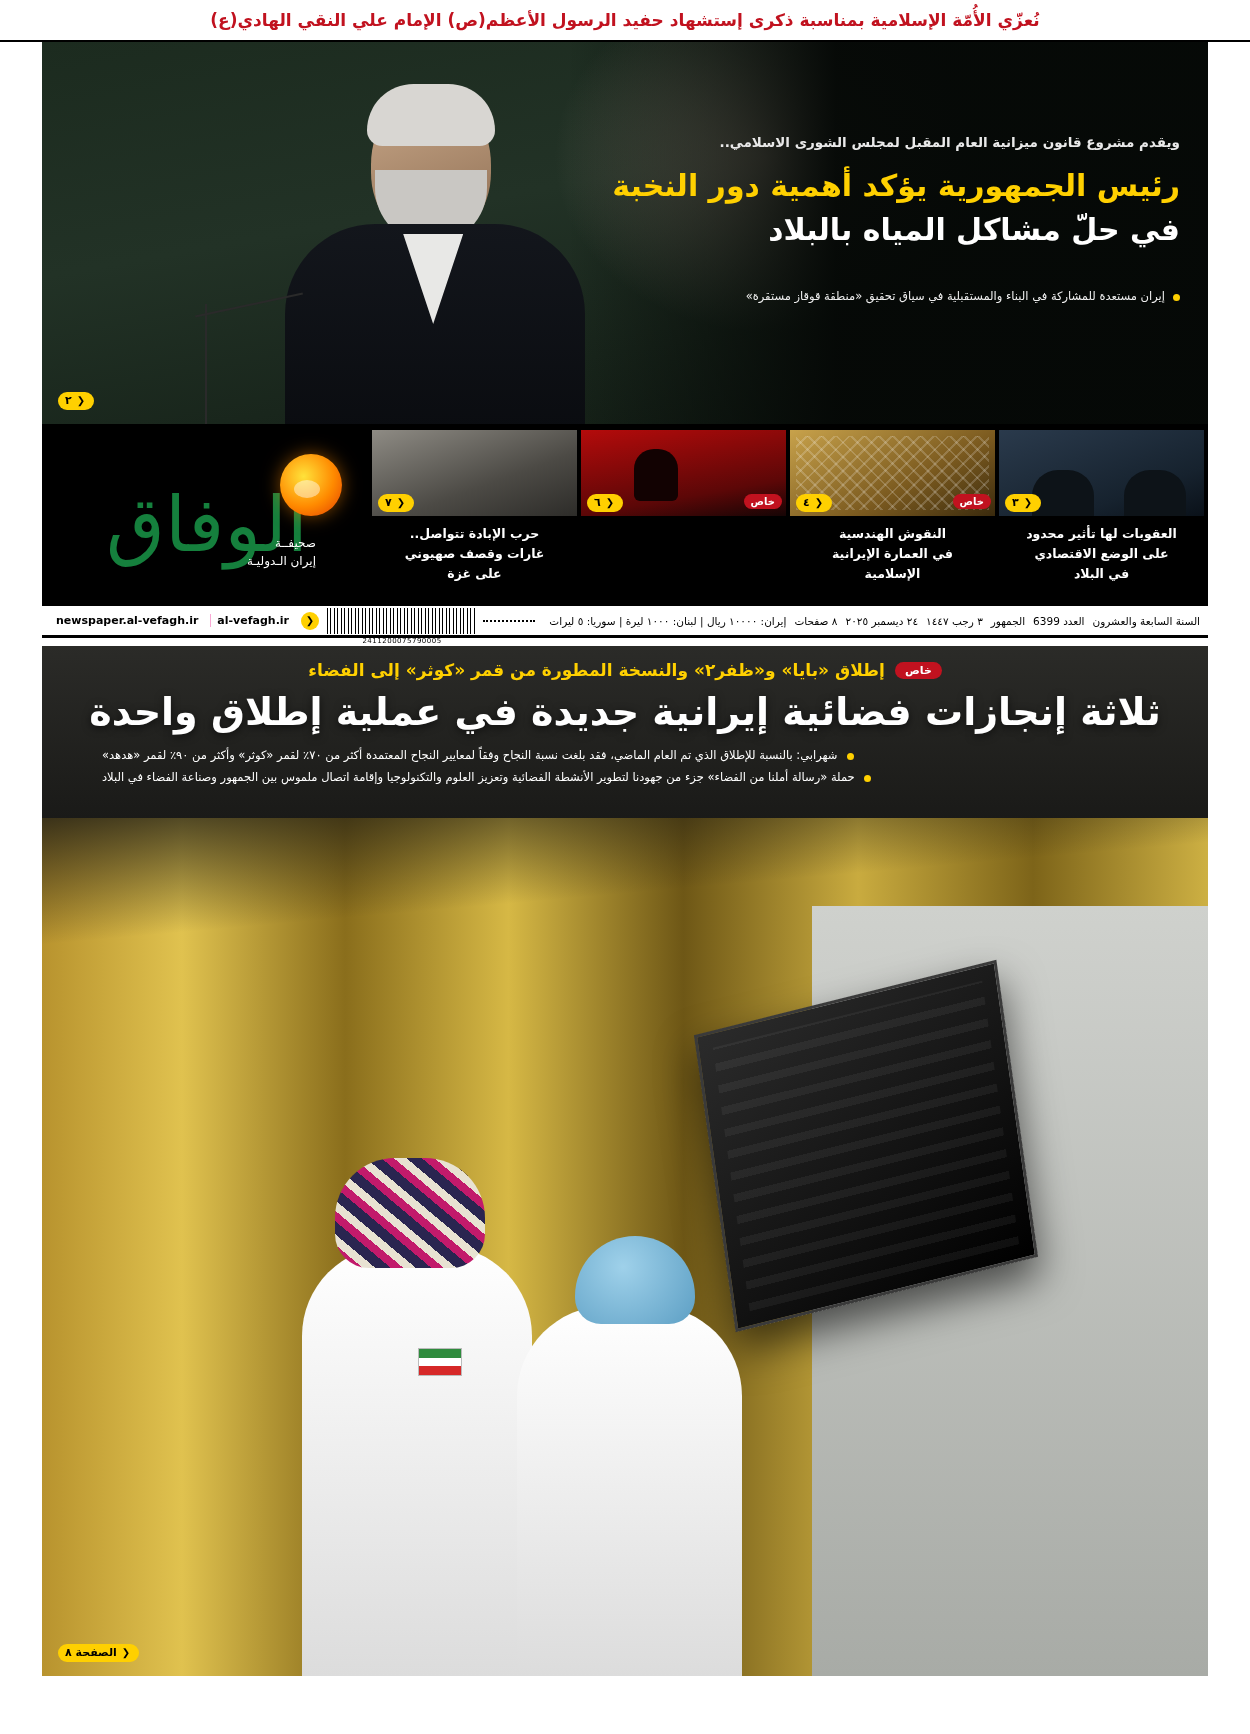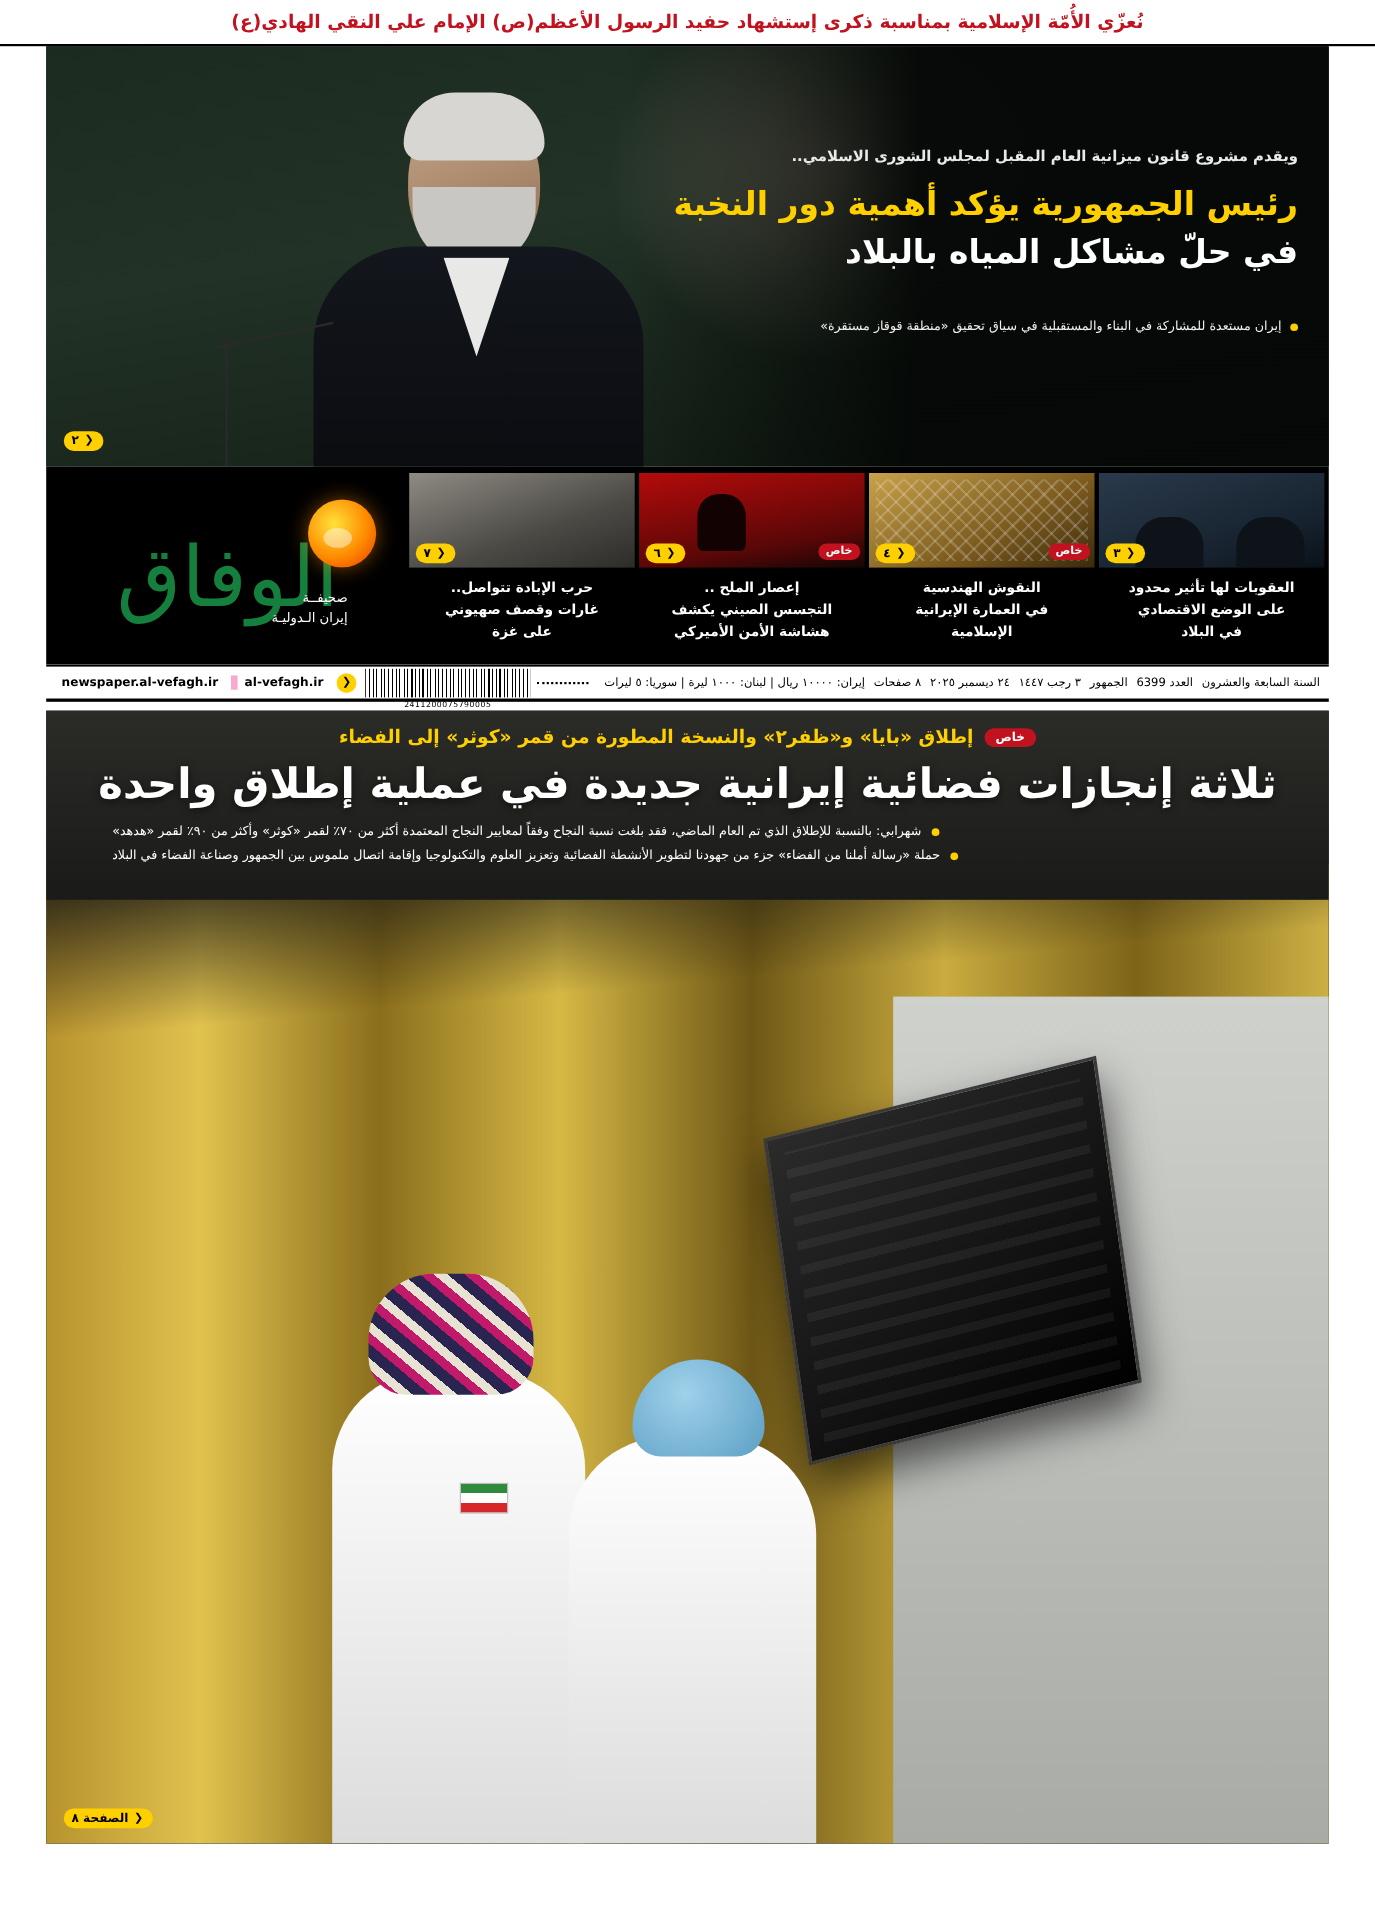--- a/index.html
+++ b/index.html
@@ -257,21 +257,21 @@
     display: flex; align-items: center; gap: 6px;
     margin: 0 8px;
     font-size: 11px;
   }
   .site-chev {
     width: 18px; height: 18px; border-radius: 50%;
     background: #ffd000; color:#000;
     display: flex; align-items: center; justify-content: center;
     font-size: 10px; font-weight: bold;
   }
-  .site-url { font-weight: bold; padding: 0 6px; border-left: 6px solid #f9a8d4; }
+  .site-url { font-weight: bold; padding: 0 6px; border-left: 1px solid #f9a8d4; }
   .site-url:last-child { border-left: none; }
 
   
   .feature {
     margin: 8px 42px 0;
     position: relative;
     height: 1030px;
     background: #0d0d0d;
     overflow: hidden;
   }
@@ -436,25 +436,20 @@
         <div>الإسلامية</div>
       </div>
     </div>
 
     <div class="thumb">
       <div class="thumb-img t2"></div>
       <div class="special-tag">خاص</div>
       <div class="page-badge thumb-badge">
         <span class="chev">❮</span>
         <span>٦</span>
-      </div>
-      <div class="thumb-cap">
-        <div>إعصار الملح ..</div>
-        <div>التجسس الصيني يكشف</div>
-        <div>هشاشة الأمن الأميركي</div>
       </div>
     </div>
 
     <div class="thumb">
       <div class="thumb-img t1"></div>
       <div class="page-badge thumb-badge">
         <span class="chev">❮</span>
         <span>٧</span>
       </div>
       <div class="thumb-cap">

